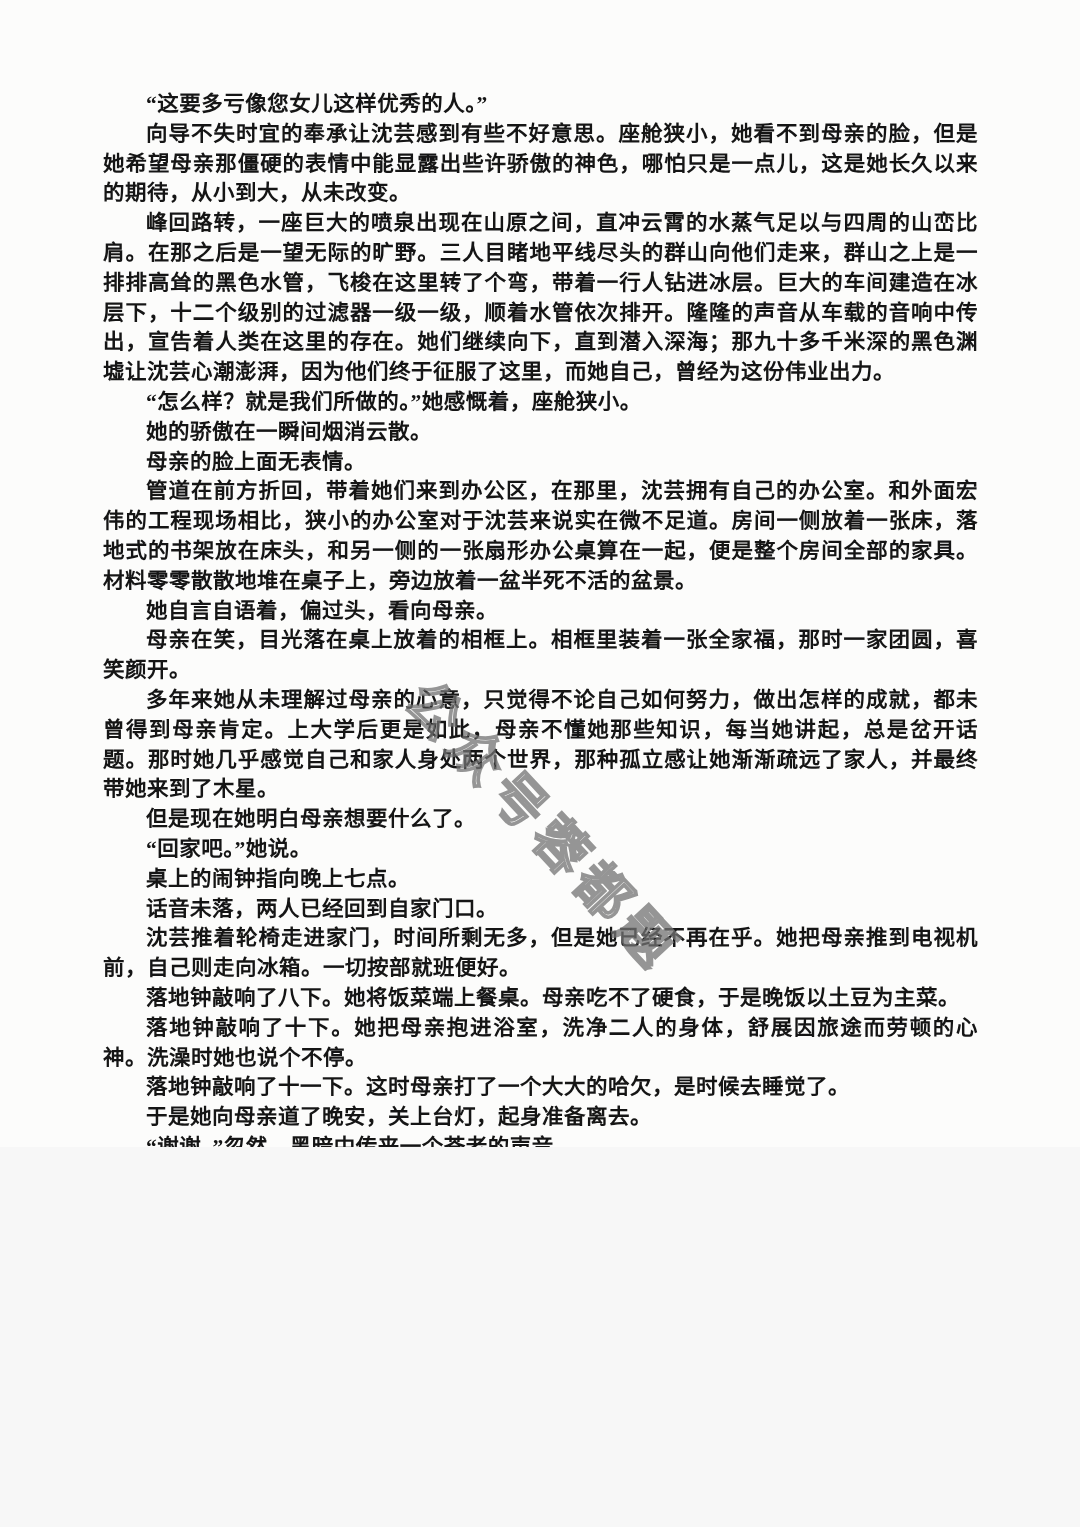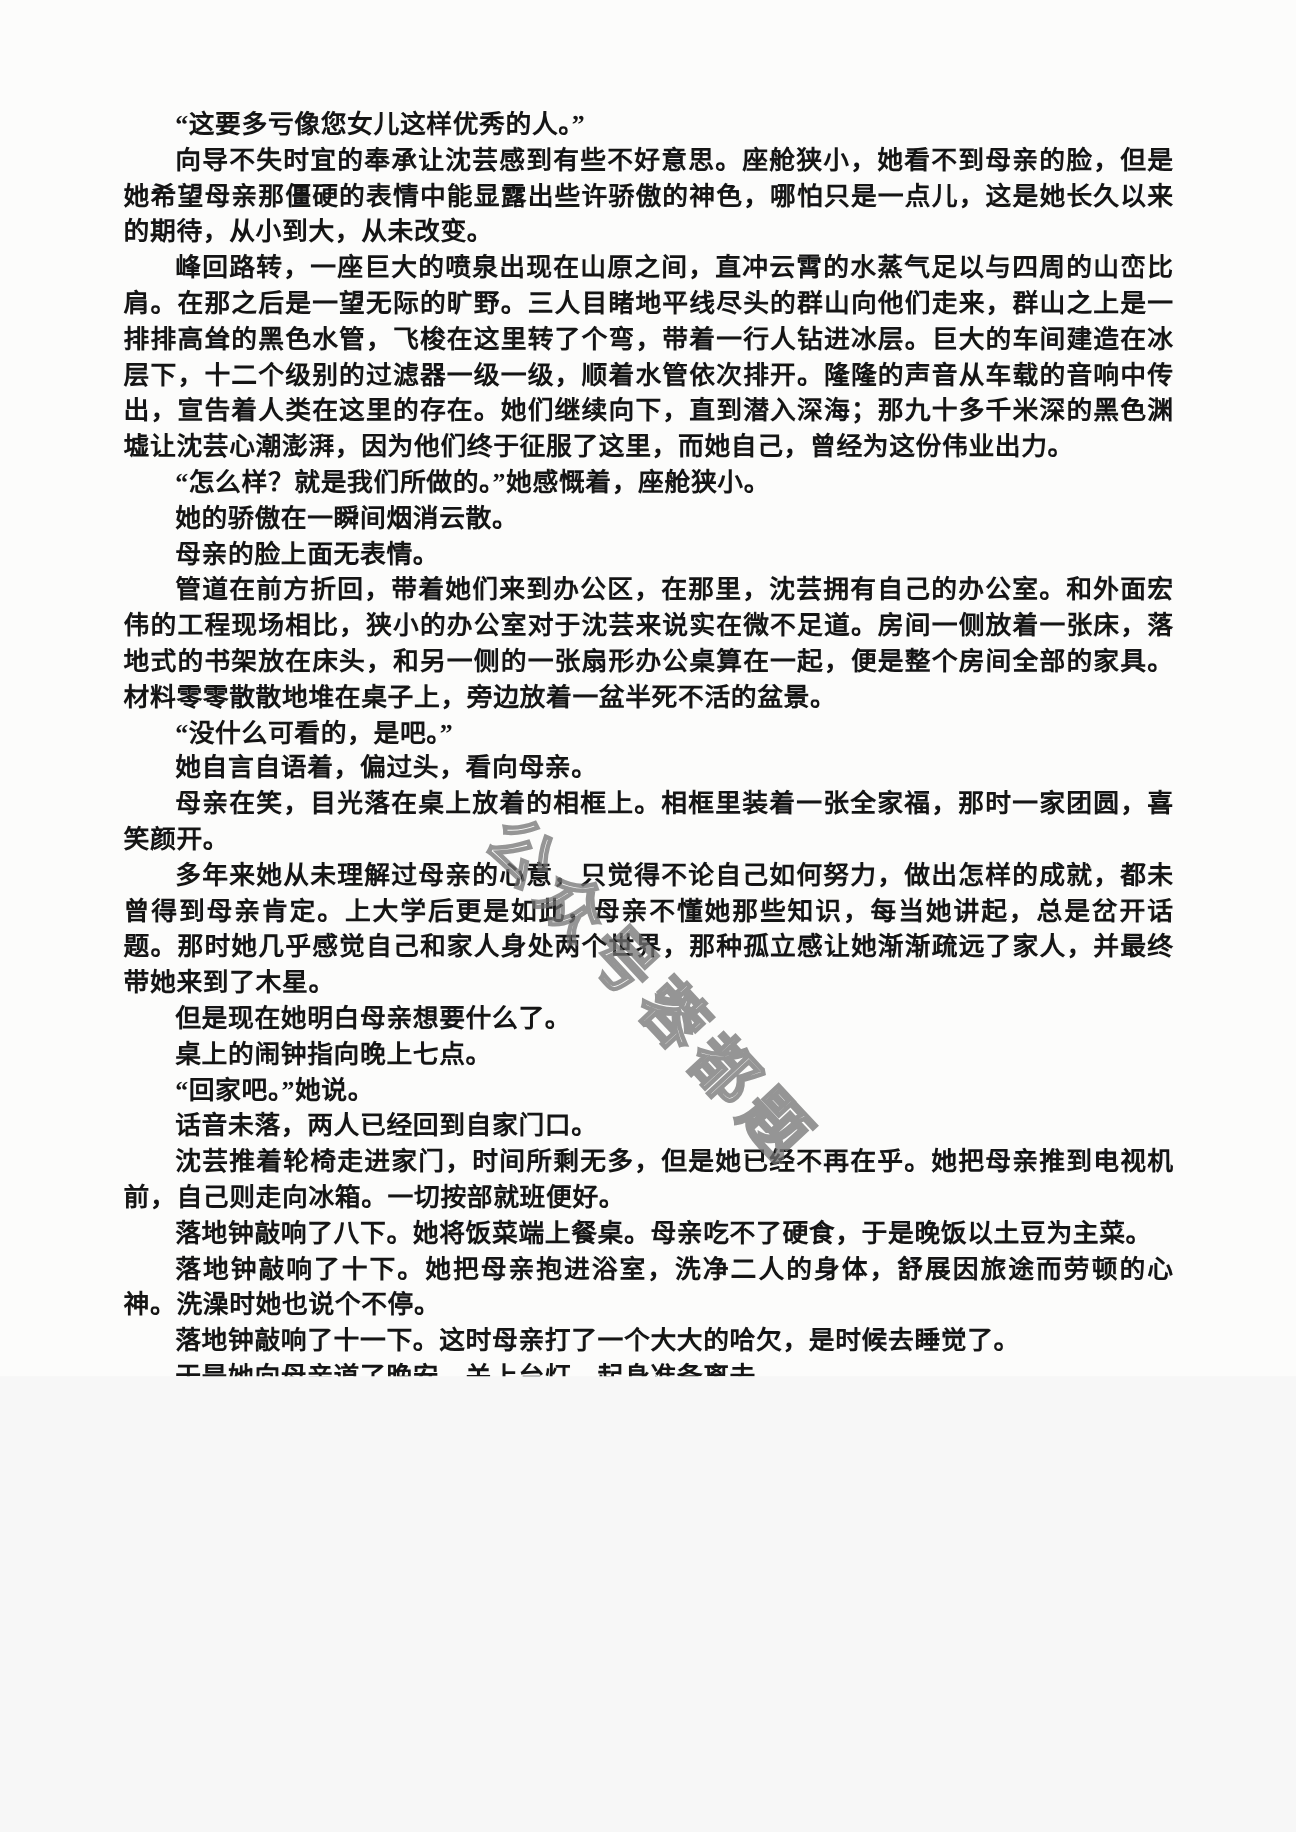--- a/index.html
+++ b/index.html
@@ -69,27 +69,26 @@
 <div class="page">
 
   <div class="text-block">
     <p class="para">“这要多亏像您女儿这样优秀的人。”</p>
     <p class="para">向导不失时宜的奉承让沈芸感到有些不好意思。座舱狭小，她看不到母亲的脸，但是她希望母亲那僵硬的表情中能显露出些许骄傲的神色，哪怕只是一点儿，这是她长久以来的期待，从小到大，从未改变。</p>
     <p class="para">峰回路转，一座巨大的喷泉出现在山原之间，直冲云霄的水蒸气足以与四周的山峦比肩。在那之后是一望无际的旷野。三人目睹地平线尽头的群山向他们走来，群山之上是一排排高耸的黑色水管，飞梭在这里转了个弯，带着一行人钻进冰层。巨大的车间建造在冰层下，十二个级别的过滤器一级一级，顺着水管依次排开。隆隆的声音从车载的音响中传出，宣告着人类在这里的存在。她们继续向下，直到潜入深海；那九十多千米深的黑色渊墟让沈芸心潮澎湃，因为他们终于征服了这里，而她自己，曾经为这份伟业出力。</p>
     <p class="para">“怎么样？就是我们所做的。”她感慨着，座舱狭小。</p>
     <p class="para">她的骄傲在一瞬间烟消云散。</p>
     <p class="para">母亲的脸上面无表情。</p>
     <p class="para">管道在前方折回，带着她们来到办公区，在那里，沈芸拥有自己的办公室。和外面宏伟的工程现场相比，狭小的办公室对于沈芸来说实在微不足道。房间一侧放着一张床，落地式的书架放在床头，和另一侧的一张扇形办公桌算在一起，便是整个房间全部的家具。材料零零散散地堆在桌子上，旁边放着一盆半死不活的盆景。</p>
-    <p class="para">“没什么可看的，是吧。”</p>
     <p class="para">她自言自语着，偏过头，看向母亲。</p>
     <p class="para">母亲在笑，目光落在桌上放着的相框上。相框里装着一张全家福，那时一家团圆，喜笑颜开。</p>
     <p class="para">多年来她从未理解过母亲的心意，只觉得不论自己如何努力，做出怎样的成就，都未曾得到母亲肯定。上大学后更是如此，母亲不懂她那些知识，每当她讲起，总是岔开话题。那时她几乎感觉自己和家人身处两个世界，那种孤立感让她渐渐疏远了家人，并最终带她来到了木星。</p>
     <p class="para">但是现在她明白母亲想要什么了。</p>
+    <p class="para">“回家吧。”她说。</p>
     <p class="para">桌上的闹钟指向晚上七点。</p>
-    <p class="para">“回家吧。”她说。</p>
     <p class="para">话音未落，两人已经回到自家门口。</p>
     <p class="para">沈芸推着轮椅走进家门，时间所剩无多，但是她已经不再在乎。她把母亲推到电视机前，自己则走向冰箱。一切按部就班便好。</p>
     <p class="para">落地钟敲响了八下。她将饭菜端上餐桌。母亲吃不了硬食，于是晚饭以土豆为主菜。</p>
     <p class="para">落地钟敲响了十下。她把母亲抱进浴室，洗净二人的身体，舒展因旅途而劳顿的心神。洗澡时她也说个不停。</p>
     <p class="para">落地钟敲响了十一下。这时母亲打了一个大大的哈欠，是时候去睡觉了。</p>
     <p class="para">于是她向母亲道了晚安，关上台灯，起身准备离去。</p>
     <p class="para">“谢谢。”忽然，黑暗中传来一个苍老的声音。</p>
   </div>
 
   <div class="watermark">公众号蓉都题</div>

